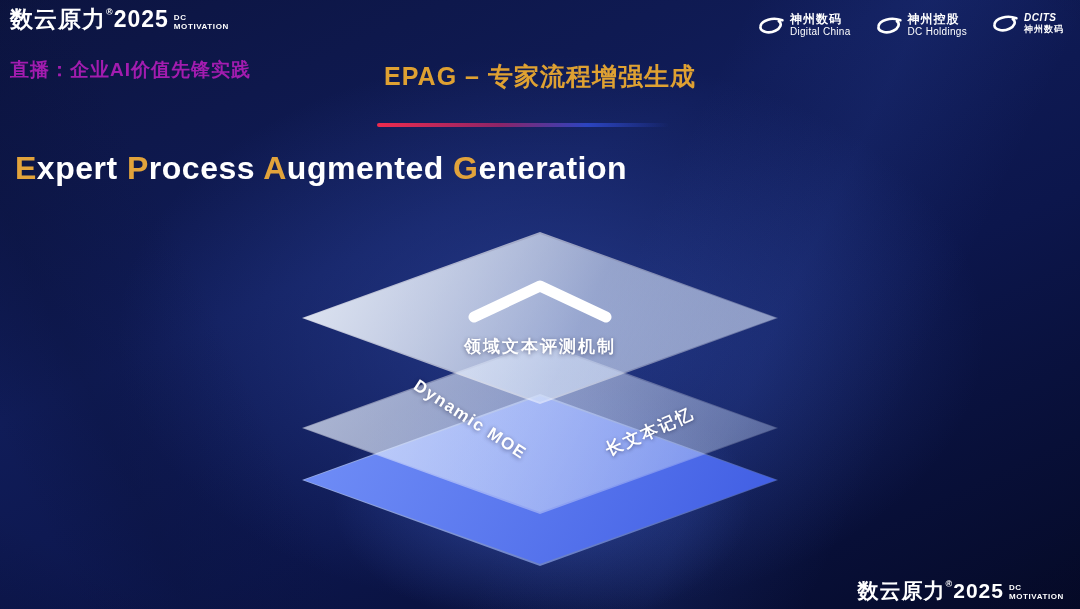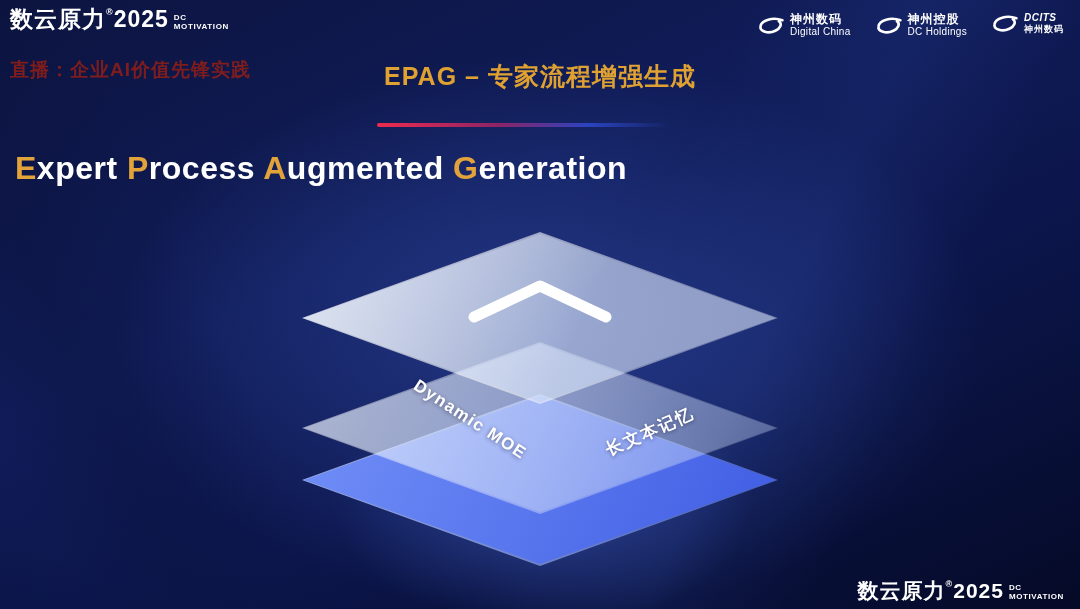--- a/index.html
+++ b/index.html
@@ -25,21 +25,21 @@
   }
 
   
   .brand { position:absolute; display:flex; align-items:flex-end; gap:5px; }
   .brand-header { left:10px; top:8px; }
   .brand-main { font-weight:bold; font-size:23px; letter-spacing:1px; line-height:1; }
   .brand-main sup { font-size:9px; vertical-align:top; }
   .brand-sub { display:flex; flex-direction:column; margin-top:2px; font-weight:bold;
                font-size:8px; line-height:1.15; letter-spacing:.6px; }
   .live-label { position:absolute; left:10px; top:57px; font-size:19px; font-weight:bold;
-                color:#7f1d1d; letter-spacing:1px; }
+                color:#a21caf; letter-spacing:1px; }
   .slide-title { position:absolute; left:0; right:0; top:60px; text-align:center;
                  font-size:25px; font-weight:bold; color:#dfa132; letter-spacing:1px; }
   .divider { position:absolute; left:377px; top:123px; width:292px; height:4px; border-radius:2px;
              background:linear-gradient(90deg,#ee2b4e 0%, #8c2468 42%, #2b44c0 72%, rgba(35,70,200,0) 100%); }
 
   .partners { position:absolute; right:16px; top:12px; display:flex; gap:24px; align-items:flex-start; }
   .partner { display:flex; gap:5px; align-items:center; }
   .swoosh svg { display:block; }
   .p-text { display:flex; flex-direction:column; line-height:1.2; }
   .p-l1 { font-size:12px; font-weight:bold; letter-spacing:1px; }
@@ -150,20 +150,21 @@
   <div class="rh b-mid"></div>
   <div class="rh f-mid"></div>
 
   <div class="rh b-top"></div>
   <div class="rh f-top"></div>
 
   <svg class="chevron" viewBox="0 0 150 52" width="150" height="52">
     <polyline points="9,43 75,12 141,43" fill="none" stroke="#ffffff" stroke-width="11" stroke-linecap="round" stroke-linejoin="round"></polyline>
   </svg>
 
+  <div class="lbl top-lbl">领域文本评测机制</div>
   <div class="lbl dyn">Dynamic MOE</div>
   <div class="lbl mem">长文本记忆</div>
 </div>
 
 <div class="brand brand-footer">
   <span class="brand-main"><span>数云原力</span><sup>®</sup><span>2025</span></span>
   <span class="brand-sub">
     <span>DC</span>
     <span>MOTIVATION</span>
   </span>

